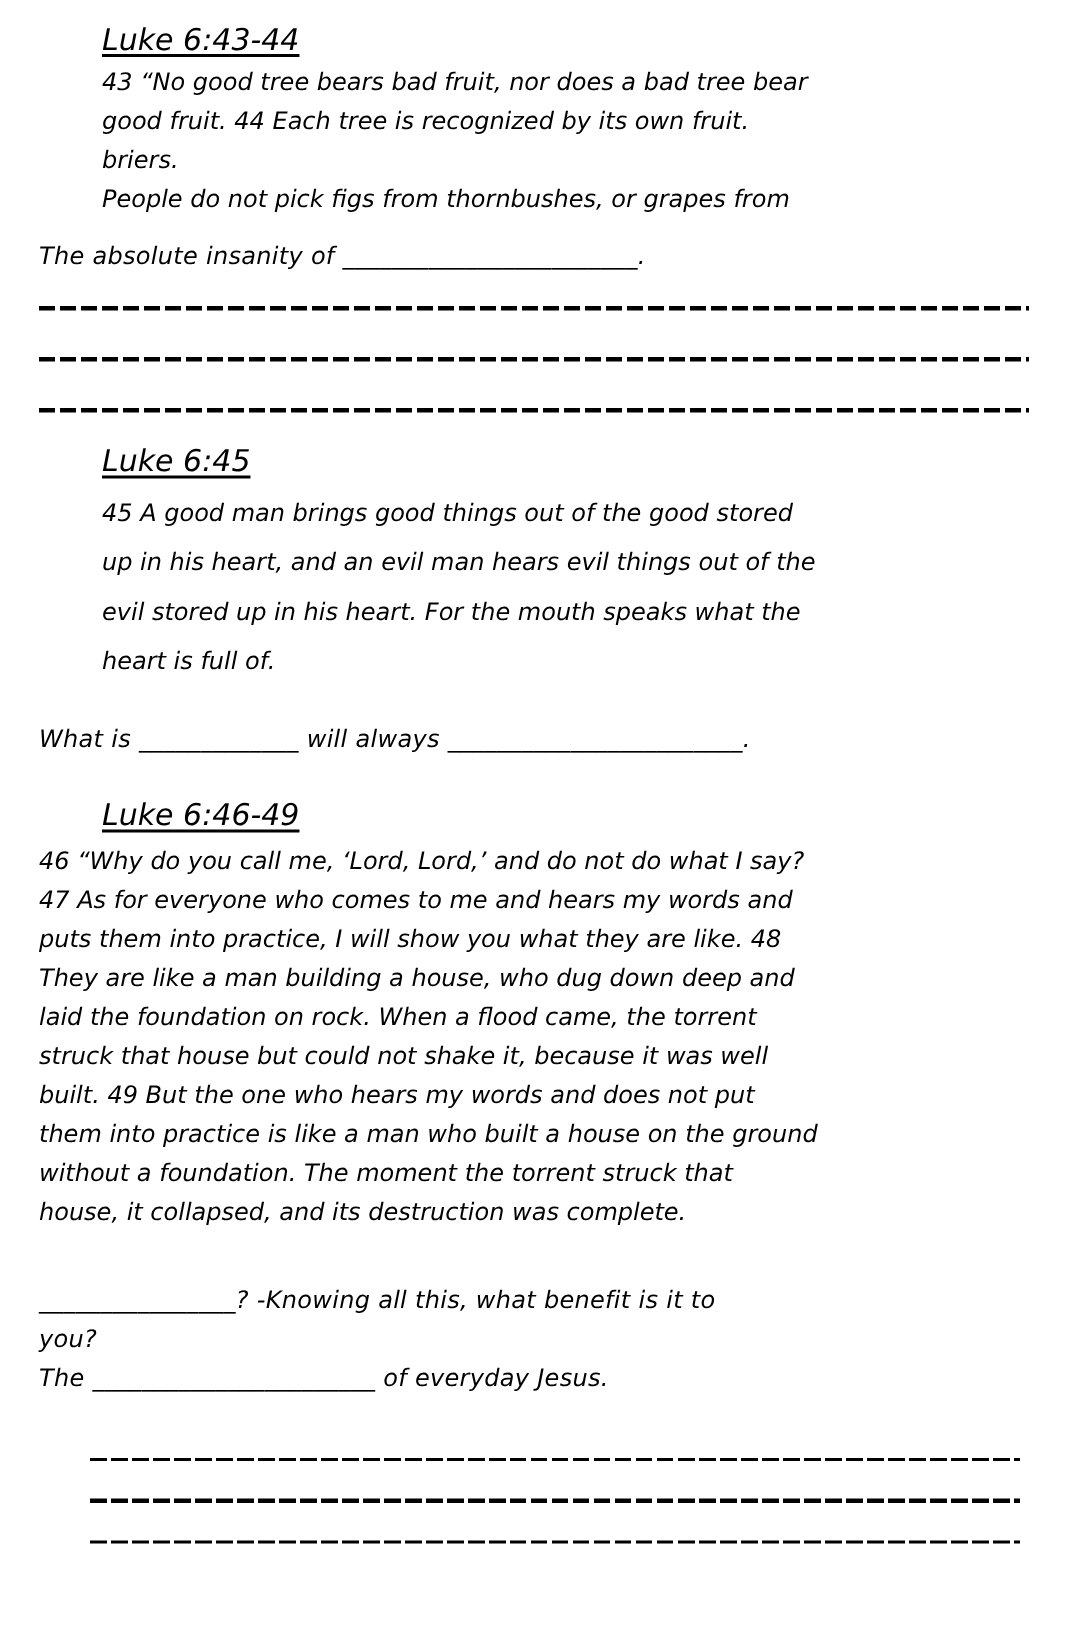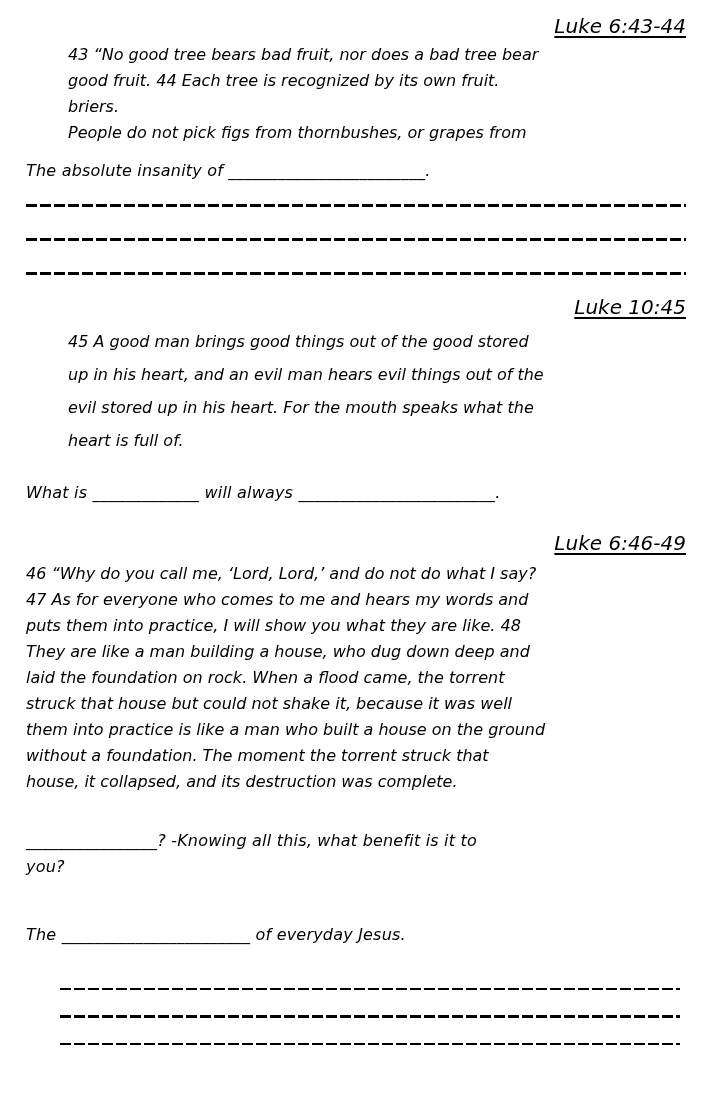--- a/index.html
+++ b/index.html
@@ -18,21 +18,20 @@
     background: #ffffff;
   }
   .indent { margin-left: 42px; }
 
   .passage-ref {
     font-size: 20px;
     font-style: italic;
     text-decoration: underline;
     text-underline-offset: 3px;
     white-space: nowrap;
-    text-align: right;
   }
   .verse { font-style: italic; font-size: 16px; }
   .verse .vline { display: block; white-space: nowrap; }
 
   .p1 { margin-top: 4px; }
   .p1 .vline { line-height: 26px; }
 
   .p2 { margin-top: 6px; }
   .p2 .vline { line-height: 33px; }
 
@@ -45,21 +44,21 @@
     white-space: nowrap;
     letter-spacing: 0.2px;
     font-style: italic;
   }
   .prompt .pline { display: block; white-space: nowrap; }
 
   .prompt1 { margin-top: 12px; }
   .prompt2 { margin-top: 23px; }
   .prompt3 { margin-top: 33px; }
   .prompt3 .pline { line-height: 26px; }
-  .prompt4 { margin-top: 42px; }
+  .prompt4 { }
 
   .ref1 { margin-top: 1px; }
   .ref2 { margin-top: 20px; }
   .ref3 { margin-top: 26px; }
 
   .rule {
     height: 2.5px;
     background: repeating-linear-gradient(90deg, #000 0px, #000 11px, transparent 11px, transparent 14px);
   }
   .rules-mid .rule { width: 660px; }
@@ -85,40 +84,41 @@
   </div>
 
   <div class="prompt prompt1">The absolute insanity of ________________________.</div>
 
   <div class="rules-mid">
     <div class="rule"></div>
     <div class="rule"></div>
     <div class="rule"></div>
   </div>
 
-  <div class="passage-ref indent ref2">Luke 10:45</div>
+  <div class="passage-ref indent ref2">Luke 6:45</div>
 
   <div class="verse p2 indent">
     <span class="vline">45 A good man brings good things out of the good stored</span>
     <span class="vline">up in his heart, and an evil man hears evil things out of the</span>
     <span class="vline">evil stored up in his heart. For the mouth speaks what the</span>
     <span class="vline">heart is full of.</span>
   </div>
 
   <div class="prompt prompt2">What is _____________ will always ________________________.</div>
 
   <div class="passage-ref indent ref3">Luke 6:46-49</div>
 
   <div class="verse p3">
     <span class="vline">46 “Why do you call me, ‘Lord, Lord,’ and do not do what I say?</span>
     <span class="vline">47 As for everyone who comes to me and hears my words and</span>
     <span class="vline">puts them into practice, I will show you what they are like. 48</span>
     <span class="vline">They are like a man building a house, who dug down deep and</span>
     <span class="vline">laid the foundation on rock. When a flood came, the torrent</span>
     <span class="vline">struck that house but could not shake it, because it was well</span>
+    <span class="vline">built. 49 But the one who hears my words and does not put</span>
     <span class="vline">them into practice is like a man who built a house on the ground</span>
     <span class="vline">without a foundation. The moment the torrent struck that</span>
     <span class="vline">house, it collapsed, and its destruction was complete.</span>
   </div>
 
   <div class="prompt prompt3">
     <span class="pline">________________? -Knowing all this, what benefit is it to</span>
     <span class="pline">you?</span>
   </div>
 

